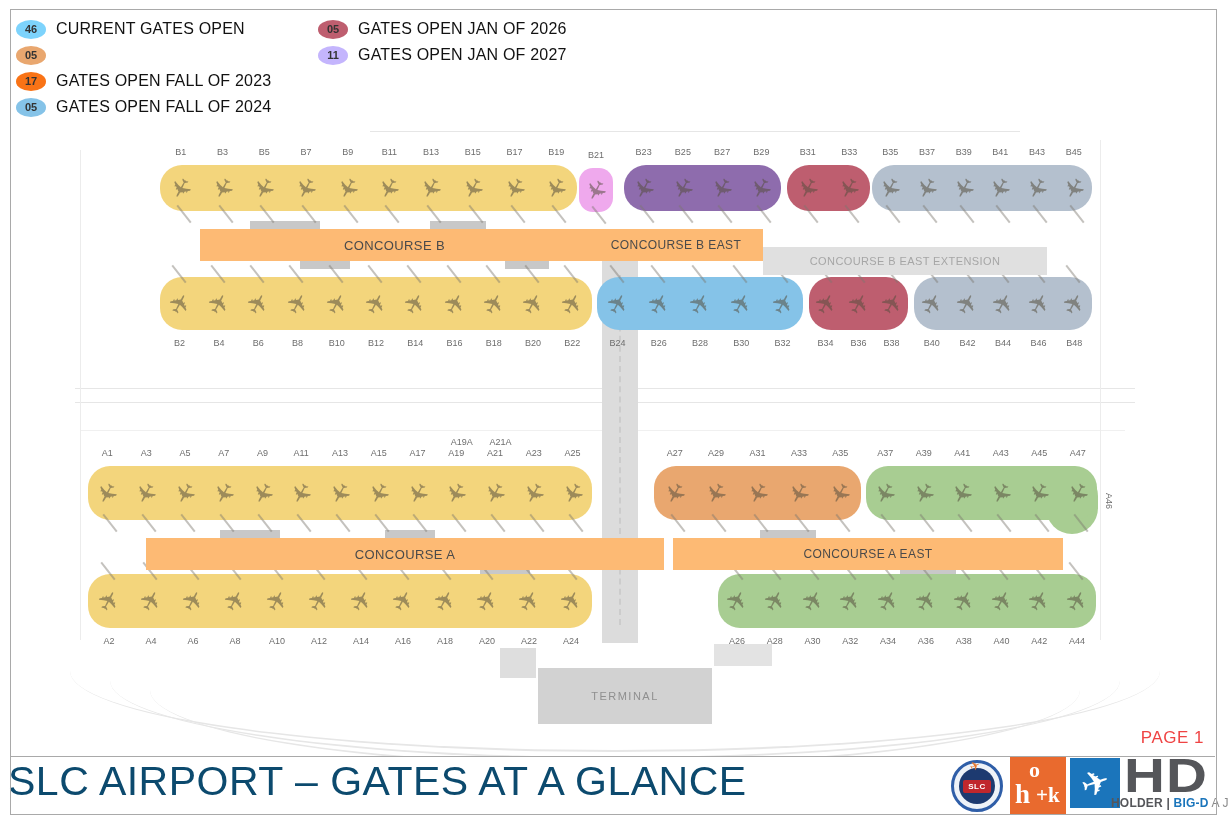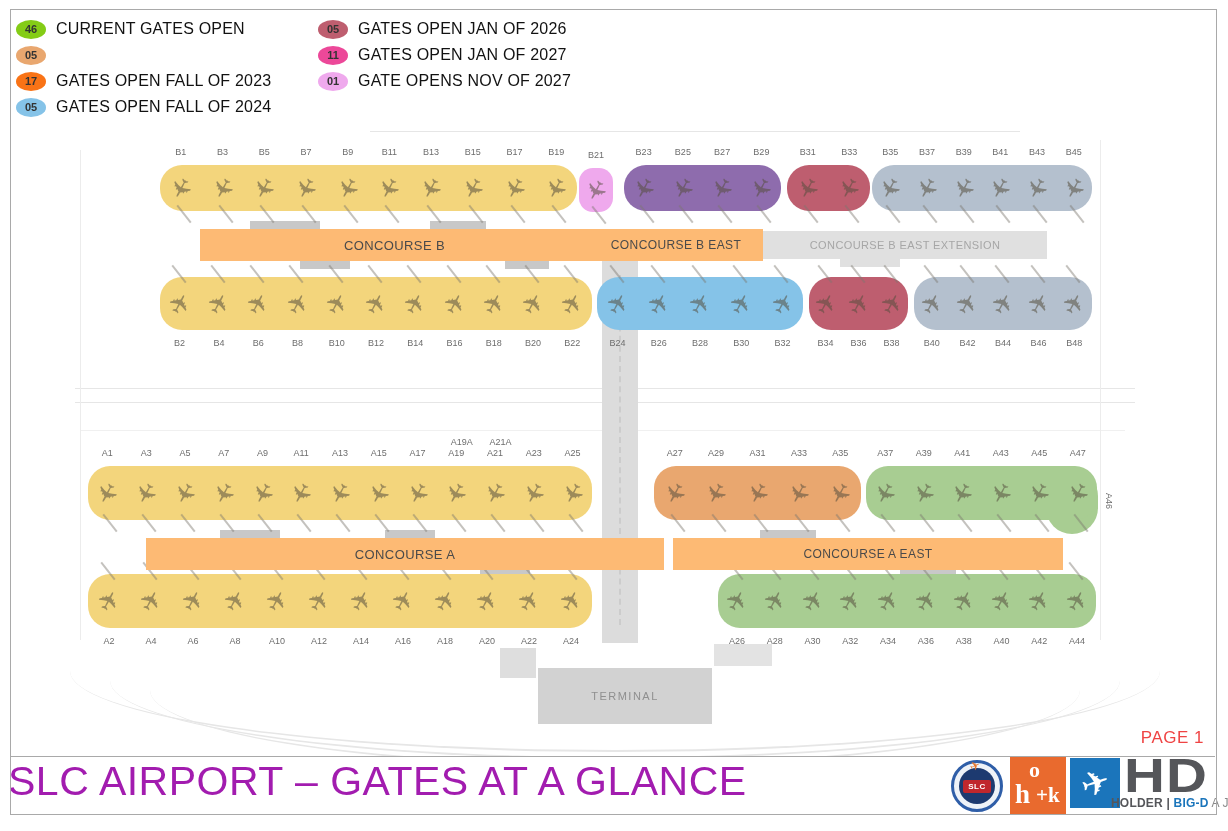--- a/index.html
+++ b/index.html
@@ -3,42 +3,42 @@
 <meta charset="utf-8">
 <style>
   html,body{margin:0;padding:0;background:#fff;}
   body{width:1228px;height:831px;position:relative;overflow:hidden;
        font-family:"Liberation Sans", sans-serif;-webkit-font-smoothing:antialiased;}
   .abs{position:absolute;}
 
   
   #frame{left:10px;top:9px;width:1205px;height:804px;border:1px solid #a9a9a9;pointer-events:none;z-index:40;}
   #title-strip{left:11px;top:756px;width:1204px;height:56px;background:#fff;border-top:1px solid #a9a9a9;z-index:30;}
-  #page-title{left:8px;top:2px;font-size:41px;color:#a21caf;letter-spacing:.5px;white-space:nowrap;}
+  #page-title{left:8px;top:2px;font-size:41px;color:#0c4a6e;letter-spacing:.5px;white-space:nowrap;}
   #page-label{left:0;top:728px;width:1204px;text-align:right;font-size:17px;color:#ef4444;letter-spacing:.5px;z-index:31;}
 
   
   .legend-col{position:absolute;z-index:20;}
   #legend-col1{left:16px;top:16px;}
   #legend-col2{left:318px;top:16px;}
   .legend-row{display:flex;align-items:center;height:26px;}
   .badge{width:30px;height:19px;border-radius:50%;display:flex;align-items:center;justify-content:center;
          font-size:11px;font-weight:bold;color:#333;flex:0 0 30px;}
   .legend-label{margin-left:10px;font-size:16px;color:#121212;letter-spacing:.2px;white-space:nowrap;}
 
   
   .hline{height:0;border-top:1px solid #e6e6e6;z-index:0;}
   .vline{width:0;border-left:1px solid #ececec;z-index:0;}
   .arc{border-bottom:2px solid #e6e6e6;border-radius:50%;z-index:0;}
 
   
   .bar{background:#fdba74;display:flex;align-items:center;justify-content:center;z-index:3;}
   .bar-label{font-size:13px;color:#4a4a4a;letter-spacing:.4px;white-space:nowrap;}
   .bar-label.small{font-size:12px;}
-  .bar.light{background:#e0e0e0;}
+  .bar.light{background:#e0e0e0;margin-top:16px;}
   .bar.light .bar-label{color:#a6a6a6;font-size:11px;}
   .bump{background:#c8c8c8;z-index:2;}
   .bump.light{background:#e0e0e0;}
   #connector{background:#dcdcdc;z-index:1;}
   #connector-dash{width:0;border-left:2px dashed #c6c6c6;opacity:.7;z-index:1;}
   #terminal{background:#d2d2d2;display:flex;align-items:center;justify-content:center;z-index:3;}
   #terminal span{font-size:11px;color:#8f8f8f;letter-spacing:1.5px;}
   .flank{background:#dedede;z-index:2;}
 
   
@@ -87,47 +87,43 @@
 <div class="abs hline" style="left:75px;top:402px;width:1060px;"></div>
 <div class="abs hline" style="left:80px;top:430px;width:1045px;border-top-color:#f0f0f0;"></div>
 <div class="abs vline" style="left:80px;top:150px;height:490px;"></div>
 <div class="abs vline" style="left:1100px;top:140px;height:500px;"></div>
 <div class="abs arc" style="left:70px;top:590px;width:1090px;height:160px;"></div>
 <div class="abs arc" style="left:110px;top:602px;width:1010px;height:155px;"></div>
 <div class="abs arc" style="left:150px;top:614px;width:930px;height:150px;"></div>
 
 <div class="legend-col" id="legend-col1">
     <div class="legend-row">
-      <span class="badge" style="background: #84cc16;">46</span>
+      <span class="badge" style="background: #7dd3fc;">46</span>
       <span class="legend-label">CURRENT GATES OPEN</span>
     </div>
     <div class="legend-row">
       <span class="badge" style="background: rgb(233, 167, 111);">05</span>
     </div>
     <div class="legend-row">
       <span class="badge" style="background: #f97316;">17</span>
       <span class="legend-label">GATES OPEN FALL OF 2023</span>
     </div>
     <div class="legend-row">
       <span class="badge" style="background: rgb(133, 195, 232);">05</span>
       <span class="legend-label">GATES OPEN FALL OF 2024</span>
     </div>
   </div>
 <div class="legend-col" id="legend-col2">
     <div class="legend-row">
       <span class="badge" style="background: rgb(190, 94, 111);">05</span>
       <span class="legend-label">GATES OPEN JAN OF 2026</span>
     </div>
     <div class="legend-row">
-      <span class="badge" style="background: #ec4899;">11</span>
+      <span class="badge" style="background: #c4b5fd;">11</span>
       <span class="legend-label">GATES OPEN JAN OF 2027</span>
-    </div>
-    <div class="legend-row">
-      <span class="badge" style="background: rgb(239, 169, 237);">01</span>
-      <span class="legend-label">GATE OPENS NOV OF 2027</span>
     </div>
   </div>
 
 <div class="abs bump" style="left:250px;top:221px;width:70px;height:8px;"></div>
 <div class="abs bump" style="left:430px;top:221px;width:56px;height:8px;"></div>
 <div class="abs bump" style="left:300px;top:261px;width:50px;height:8px;"></div>
 <div class="abs bump" style="left:505px;top:261px;width:44px;height:8px;"></div>
 <div class="abs bump light" style="left:840px;top:259px;width:60px;height:8px;"></div>
 <div class="abs bar" style="left:200px;top:229px;width:389px;height:32px;">
   <span class="bar-label">CONCOURSE B</span>

